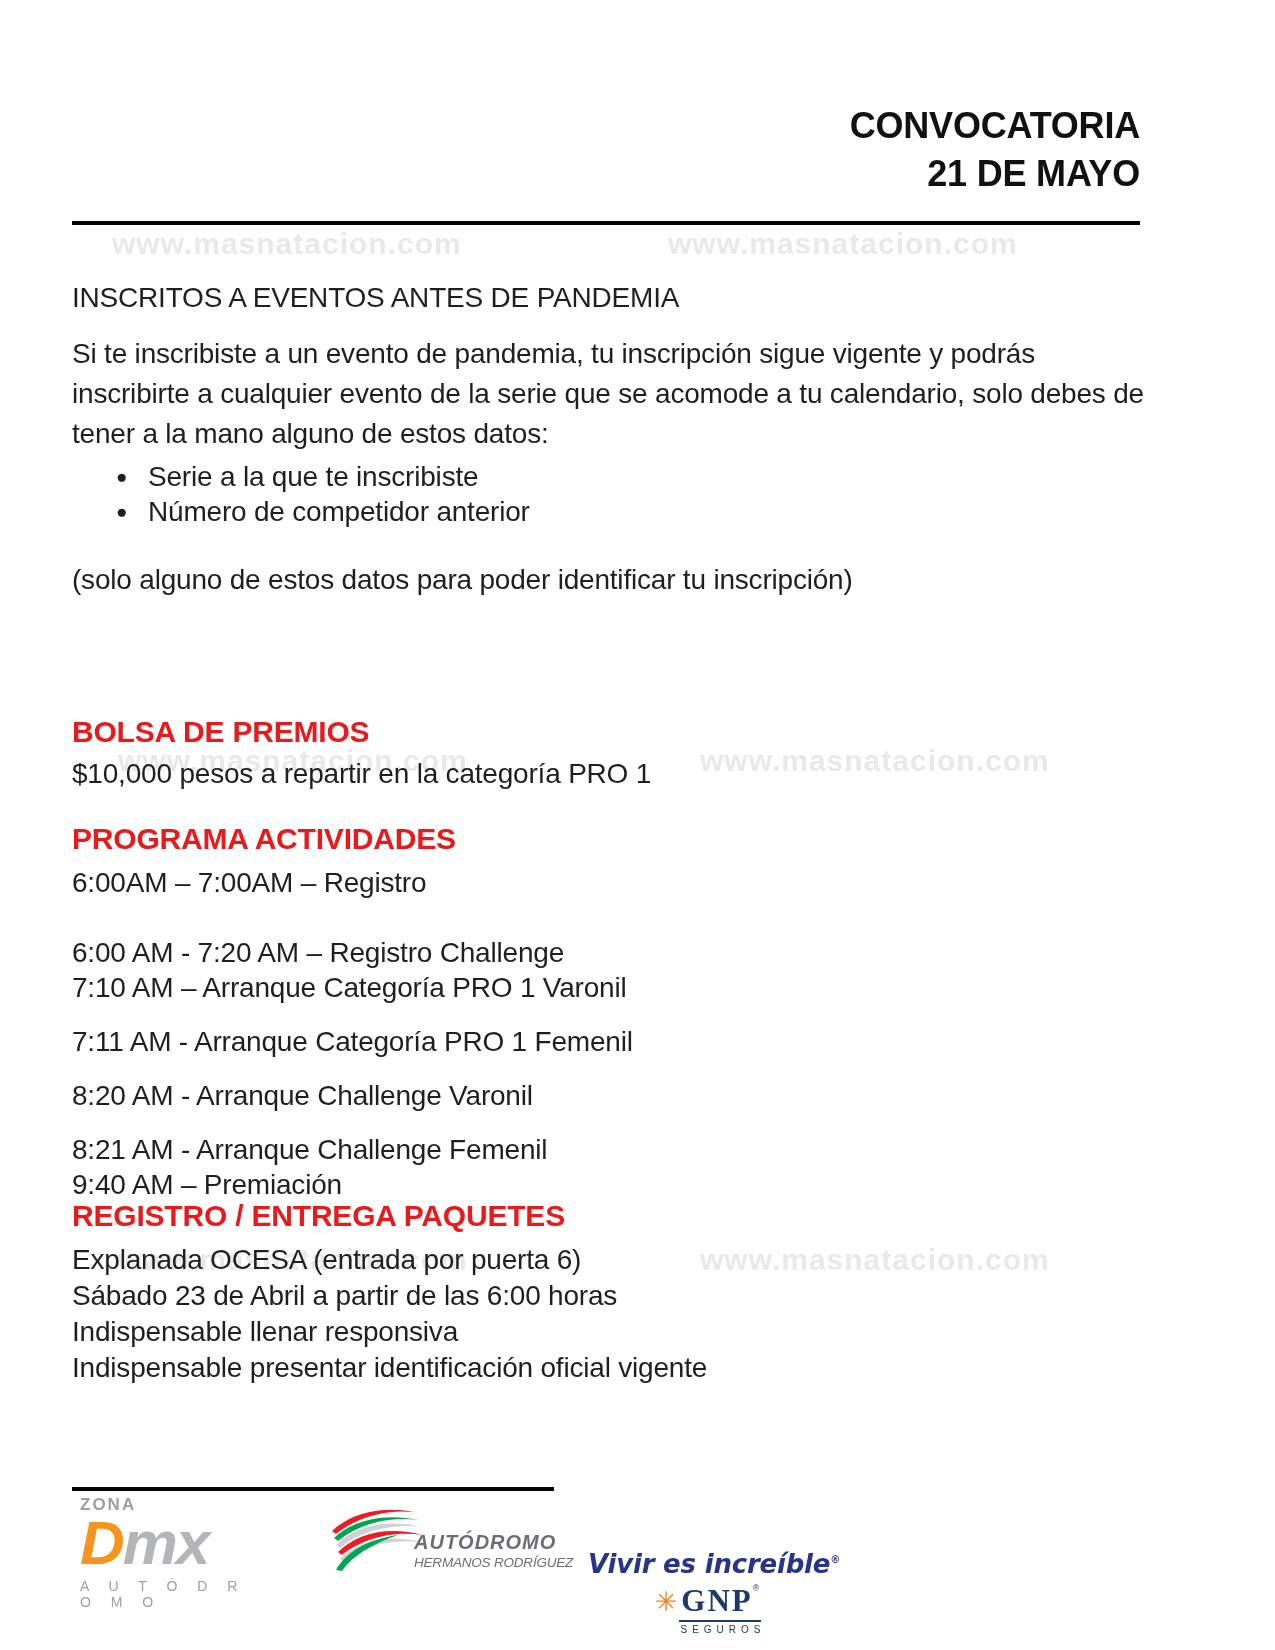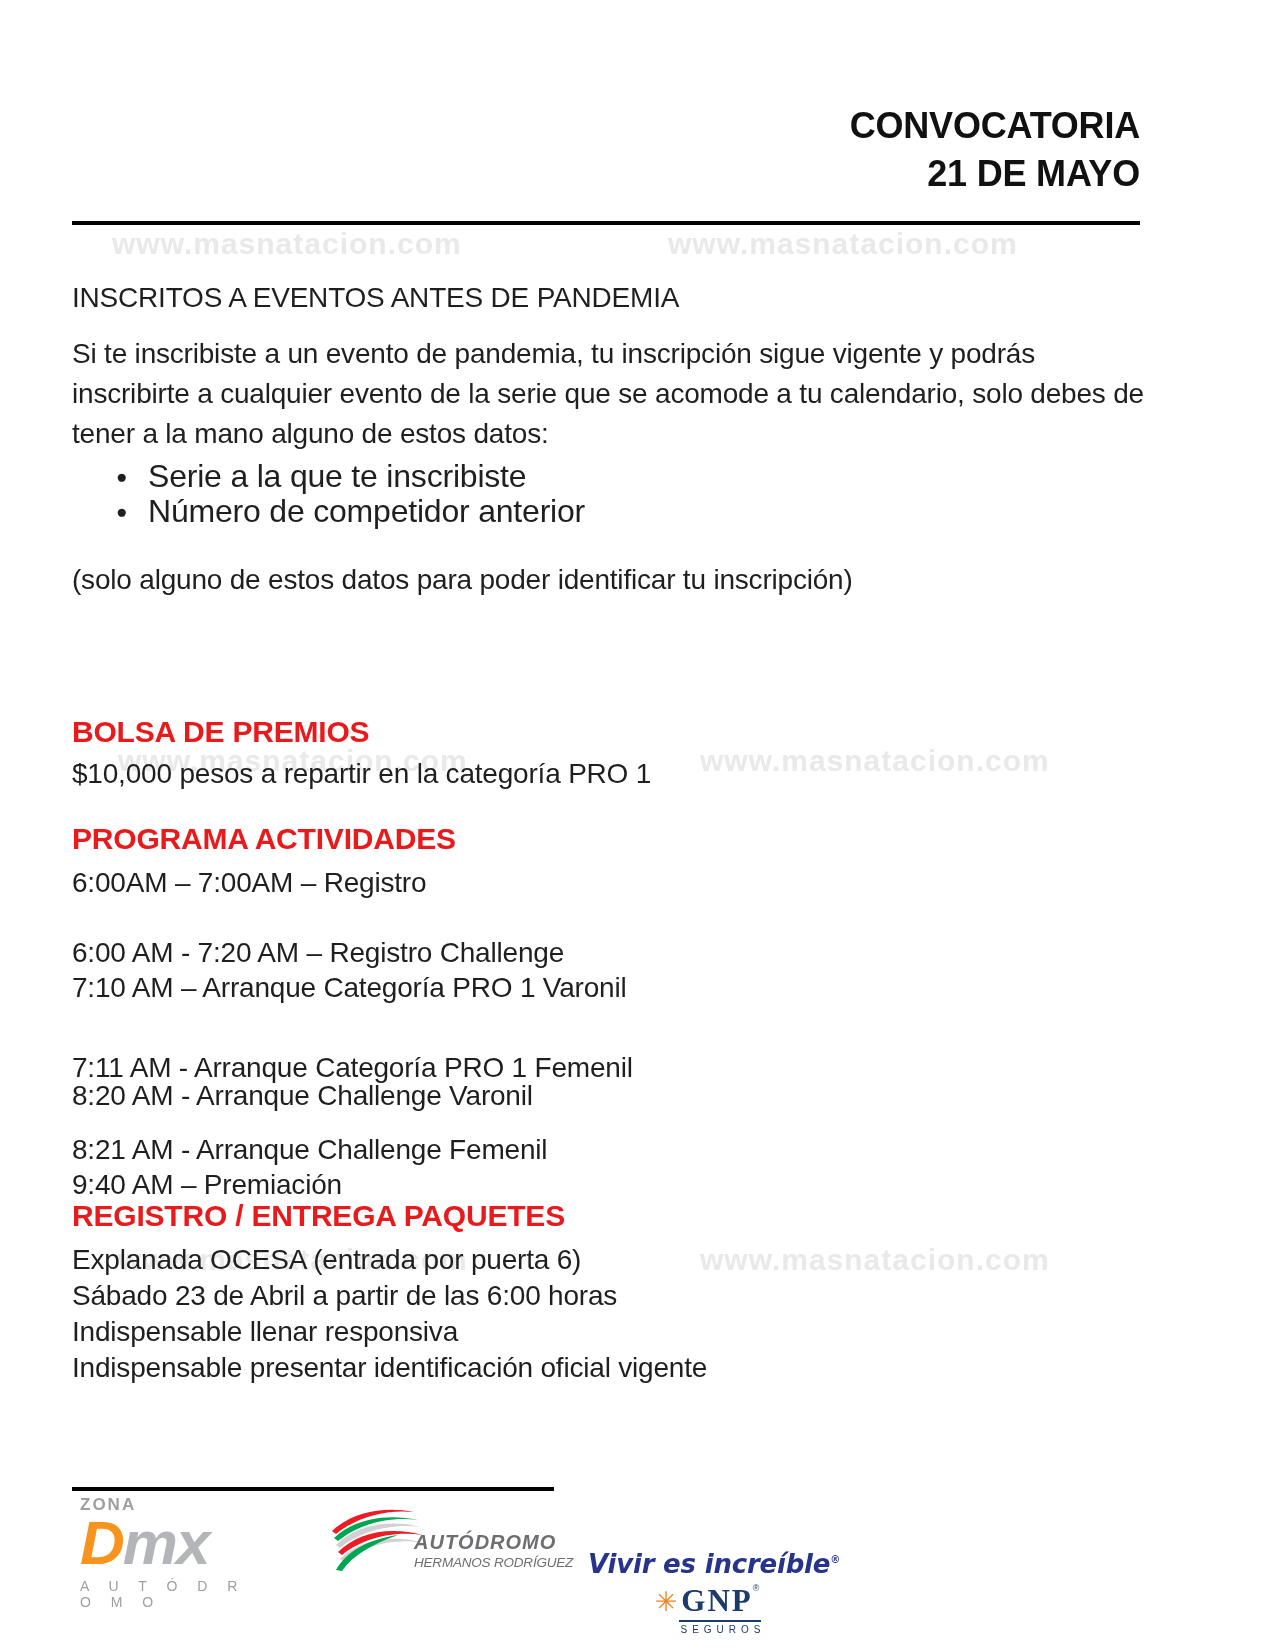--- a/index.html
+++ b/index.html
@@ -21,28 +21,28 @@
   
   .wm{position:absolute;font-weight:bold;font-size:30px;letter-spacing:1px;color:var(--watermark_gray,#e9e9e9);white-space:nowrap;}
   .wm-1a{left:112px;top:227px;} .wm-1b{left:668px;top:227px;}
   .wm-2a{left:118px;top:744px;} .wm-2b{left:700px;top:744px;}
   .wm-3a{left:118px;top:1243px;} .wm-3b{left:700px;top:1243px;}
 
   
   .t{position:absolute;left:72px;font-size:28px;line-height:34px;white-space:nowrap;}
   .intro-heading{top:281px;}
   .intro-para{position:absolute;left:72px;top:334px;width:1075px;font-size:28px;line-height:40px;}
-  .bullet-list{position:absolute;left:72px;top:459px;list-style:none;font-size:32px;}
+  .bullet-list{position:absolute;left:72px;top:459px;list-style:none;font-size:28px;}
   .bullet-list li{position:relative;padding-left:76px;line-height:35px;}
   .bullet-list li::before{content:"\25CF";position:absolute;left:44px;top:0;font-size:19px;line-height:35px;}
   .note{top:563px;}
   .red-h{position:absolute;left:72px;font-size:30px;font-weight:bold;color:var(--accent_red,#e81a1c);white-space:nowrap;}
   .prizes-h{top:715px;} .prizes-t{top:757px;}
   .prog-h{top:822px;}
-  .s0{top:866px;} .s1{top:936px;} .s2{top:971px;} .s3{top:1051px;}
+  .s0{top:866px;} .s1{top:936px;} .s2{top:971px;} .s3{top:1025px;}
   .s4{top:1079px;} .s5{top:1133px;} .s6{top:1168px;}
   .reg-h{top:1199px;}
   .r0{top:1243px;} .r1{top:1279px;} .r2{top:1315px;} .r3{top:1351px;}
 
   
   .rule-footer{position:absolute;left:72px;top:1487px;width:482px;height:4px;background:#000;}
   .dmx{position:absolute;left:80px;top:1495px;width:182px;}
   .dmx-zona{text-align:left;padding-right:10px;font-weight:bold;font-size:17px;letter-spacing:2px;color:var(--dmx_gray,#9d9fa2);}
   .dmx-word{font-style:italic;font-weight:900;font-size:62px;line-height:56px;letter-spacing:-2px;}
   .dmx-d{color:var(--dmx_orange,#f7941e);}

